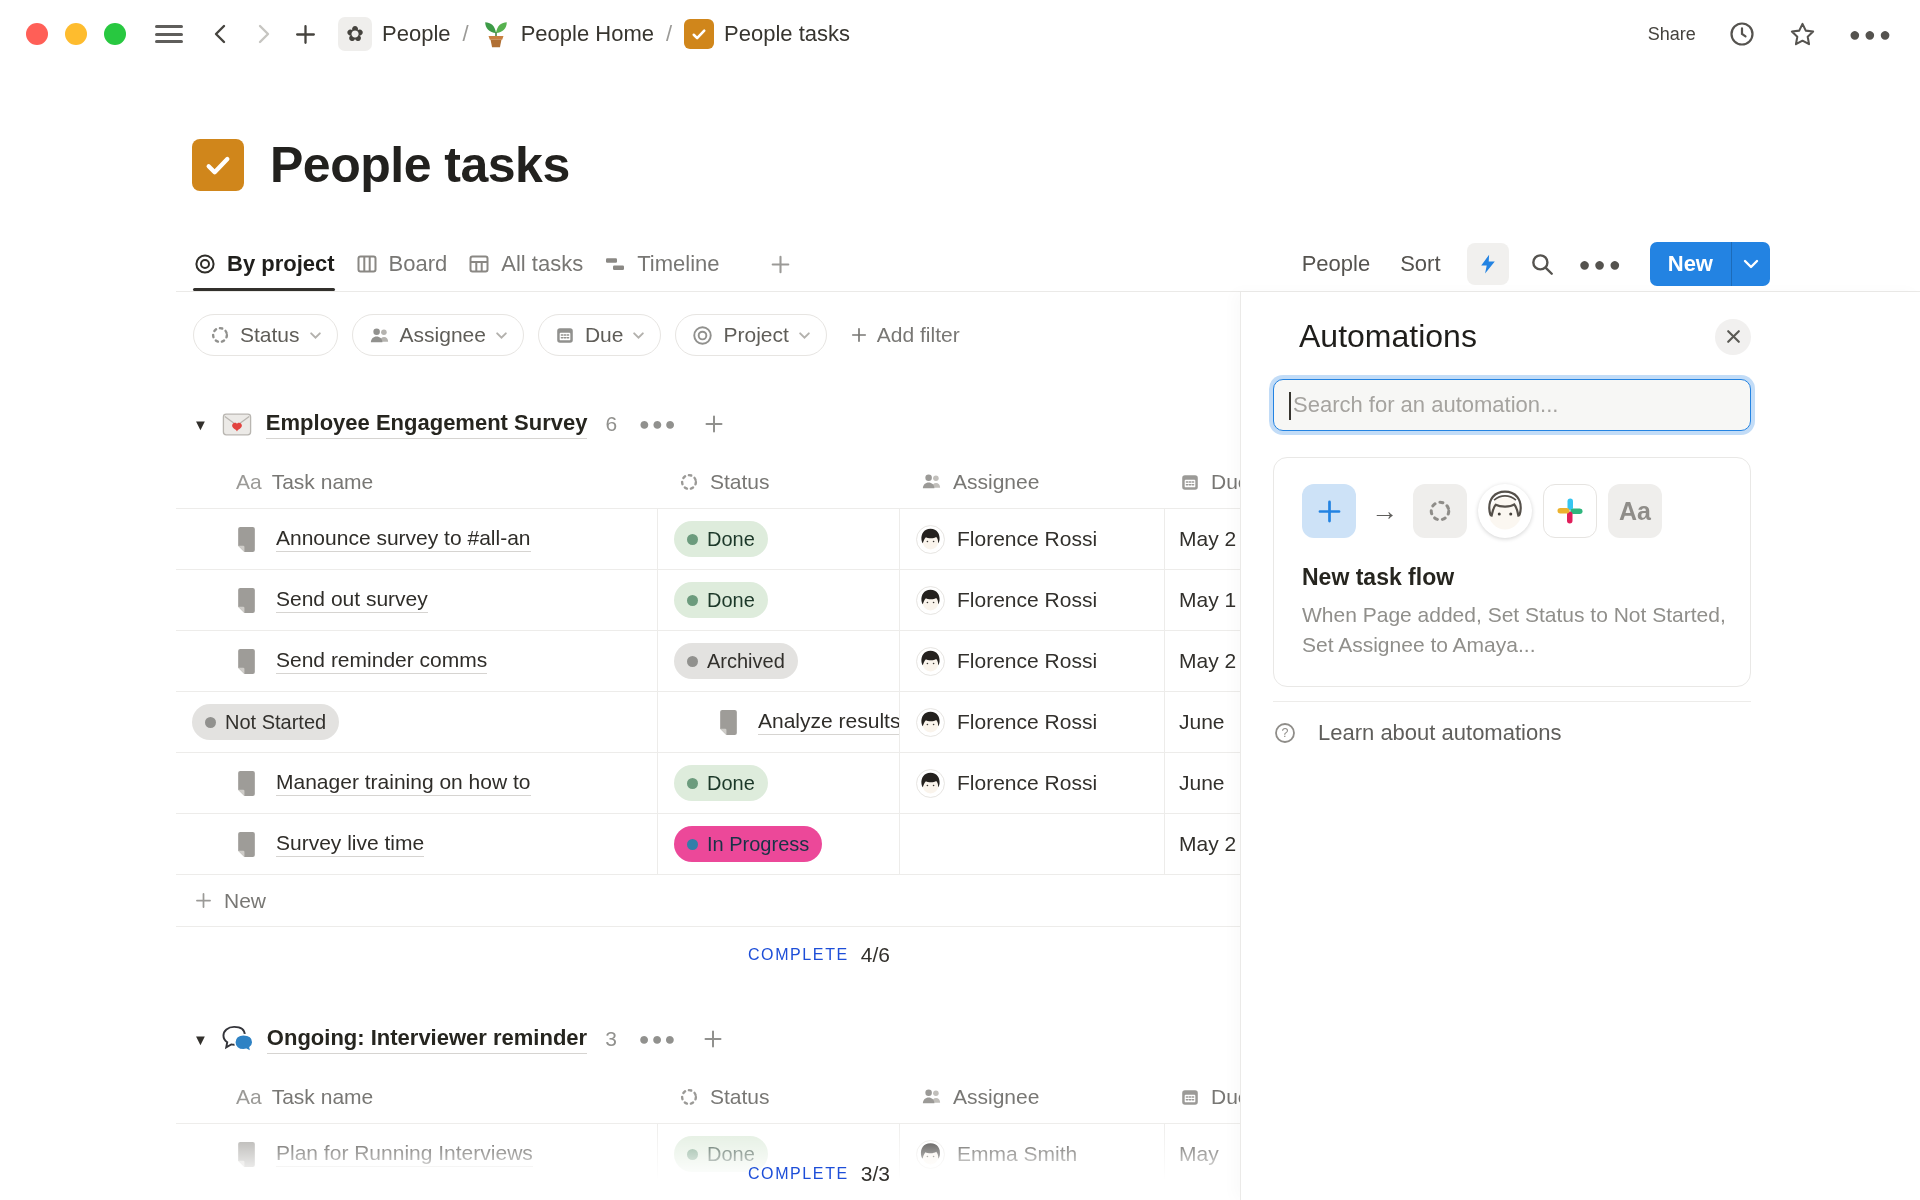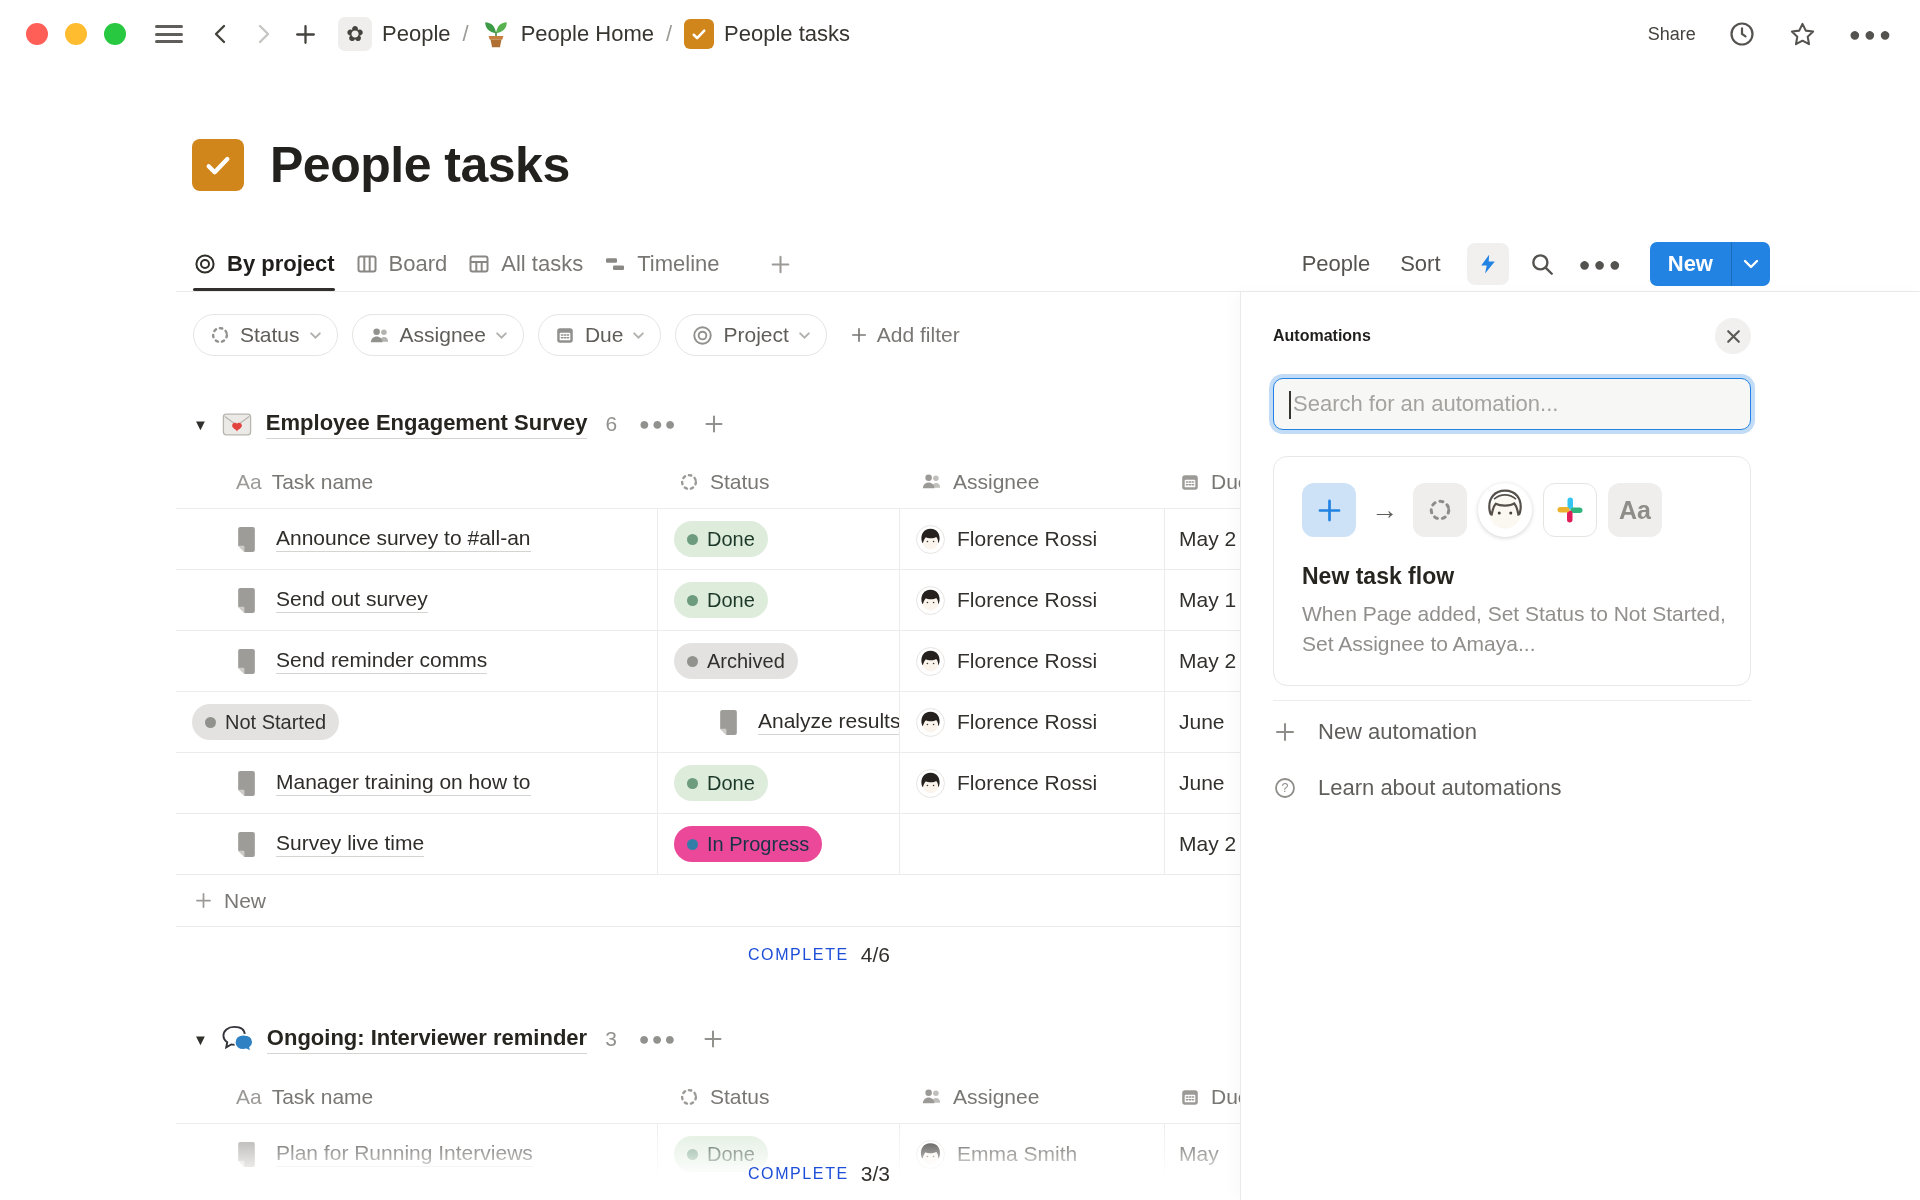--- a/index.html
+++ b/index.html
@@ -116,21 +116,21 @@
     display:flex; align-items:center; justify-content:flex-end; gap:12px; height:44px; }
   .bottom-fade { position:absolute; left:0; right:680px; bottom:0; height:80px; z-index:4;
     background:linear-gradient(to bottom, rgba(255,255,255,0) 0%, #ffffff 75%); }
 
   
   .panel { position:absolute; left:1240px; top:292px; right:0; bottom:0; z-index:10;
     background:#fff; border-left:1px solid #ebeae8; box-shadow:-6px 0 14px rgba(0,0,0,0.025);
     padding:26px 0 0 32px; }
   .panel-inner { width:478px; }
   .panel-head { display:flex; align-items:center; justify-content:space-between; }
-  .panel-title { font-size:16px; font-weight:700; color:#1f1e1b; }
+  .panel-title { font-size:32px; font-weight:400; color:#1f1e1b;margin-left:26px; }
   .close-btn { width:36px; height:36px; border-radius:50%; background:#f1f0ef;
     display:flex; align-items:center; justify-content:center; cursor:pointer; }
   .search-box { position:relative; margin-top:24px; height:52px; border-radius:10px;
     background:#f7f7f5; border:1px solid #2383e2; box-shadow:0 0 0 4px rgba(35,131,226,0.28);
     display:flex; align-items:center; }
   .search-box input { width:100%; height:100%; background:transparent; border:none; outline:none;
     padding:0 16px 0 19px; font-family:"Liberation Sans", sans-serif; font-size:22px; color:#32302c; }
   .search-box input::placeholder { color:#a5a39f; }
   .caret { position:absolute; left:15px; top:12px; width:2px; height:28px; background:#37352f; }
   .auto-card { margin-top:26px; border:1px solid #e9e8e6; border-radius:14px; padding:26px 28px; cursor:pointer; }
@@ -768,26 +768,20 @@
           <span class="tile gray aa-tile">Aa</span>
         </div>
         <div class="card-title">New task flow</div>
         <div class="card-desc">When Page added, Set Status to Not Started, Set Assignee to Amaya...</div>
       </div>
 
       <div class="panel-divider"></div>
 
       <div class="panel-item">
         <svg width="24" height="24" viewBox="0 0 24 24">
-            <path d="M12 4 v16 M4 12 h16" stroke="#8f8d89" stroke-width="2" stroke-linecap="round"></path>
-          </svg>
-        <span>New automation</span>
-      </div>
-      <div class="panel-item">
-        <svg width="24" height="24" viewBox="0 0 24 24">
             <circle cx="12" cy="12" r="9" fill="none" stroke="#8f8d89" stroke-width="1.8"></circle>
             <text x="12" y="16.2" text-anchor="middle" font-size="12.5" fill="#8f8d89" font-family="Liberation Sans, sans-serif">?</text>
           </svg>
         <span>Learn about automations</span>
       </div>
     </div>
   </aside>
 
 </div>
 

